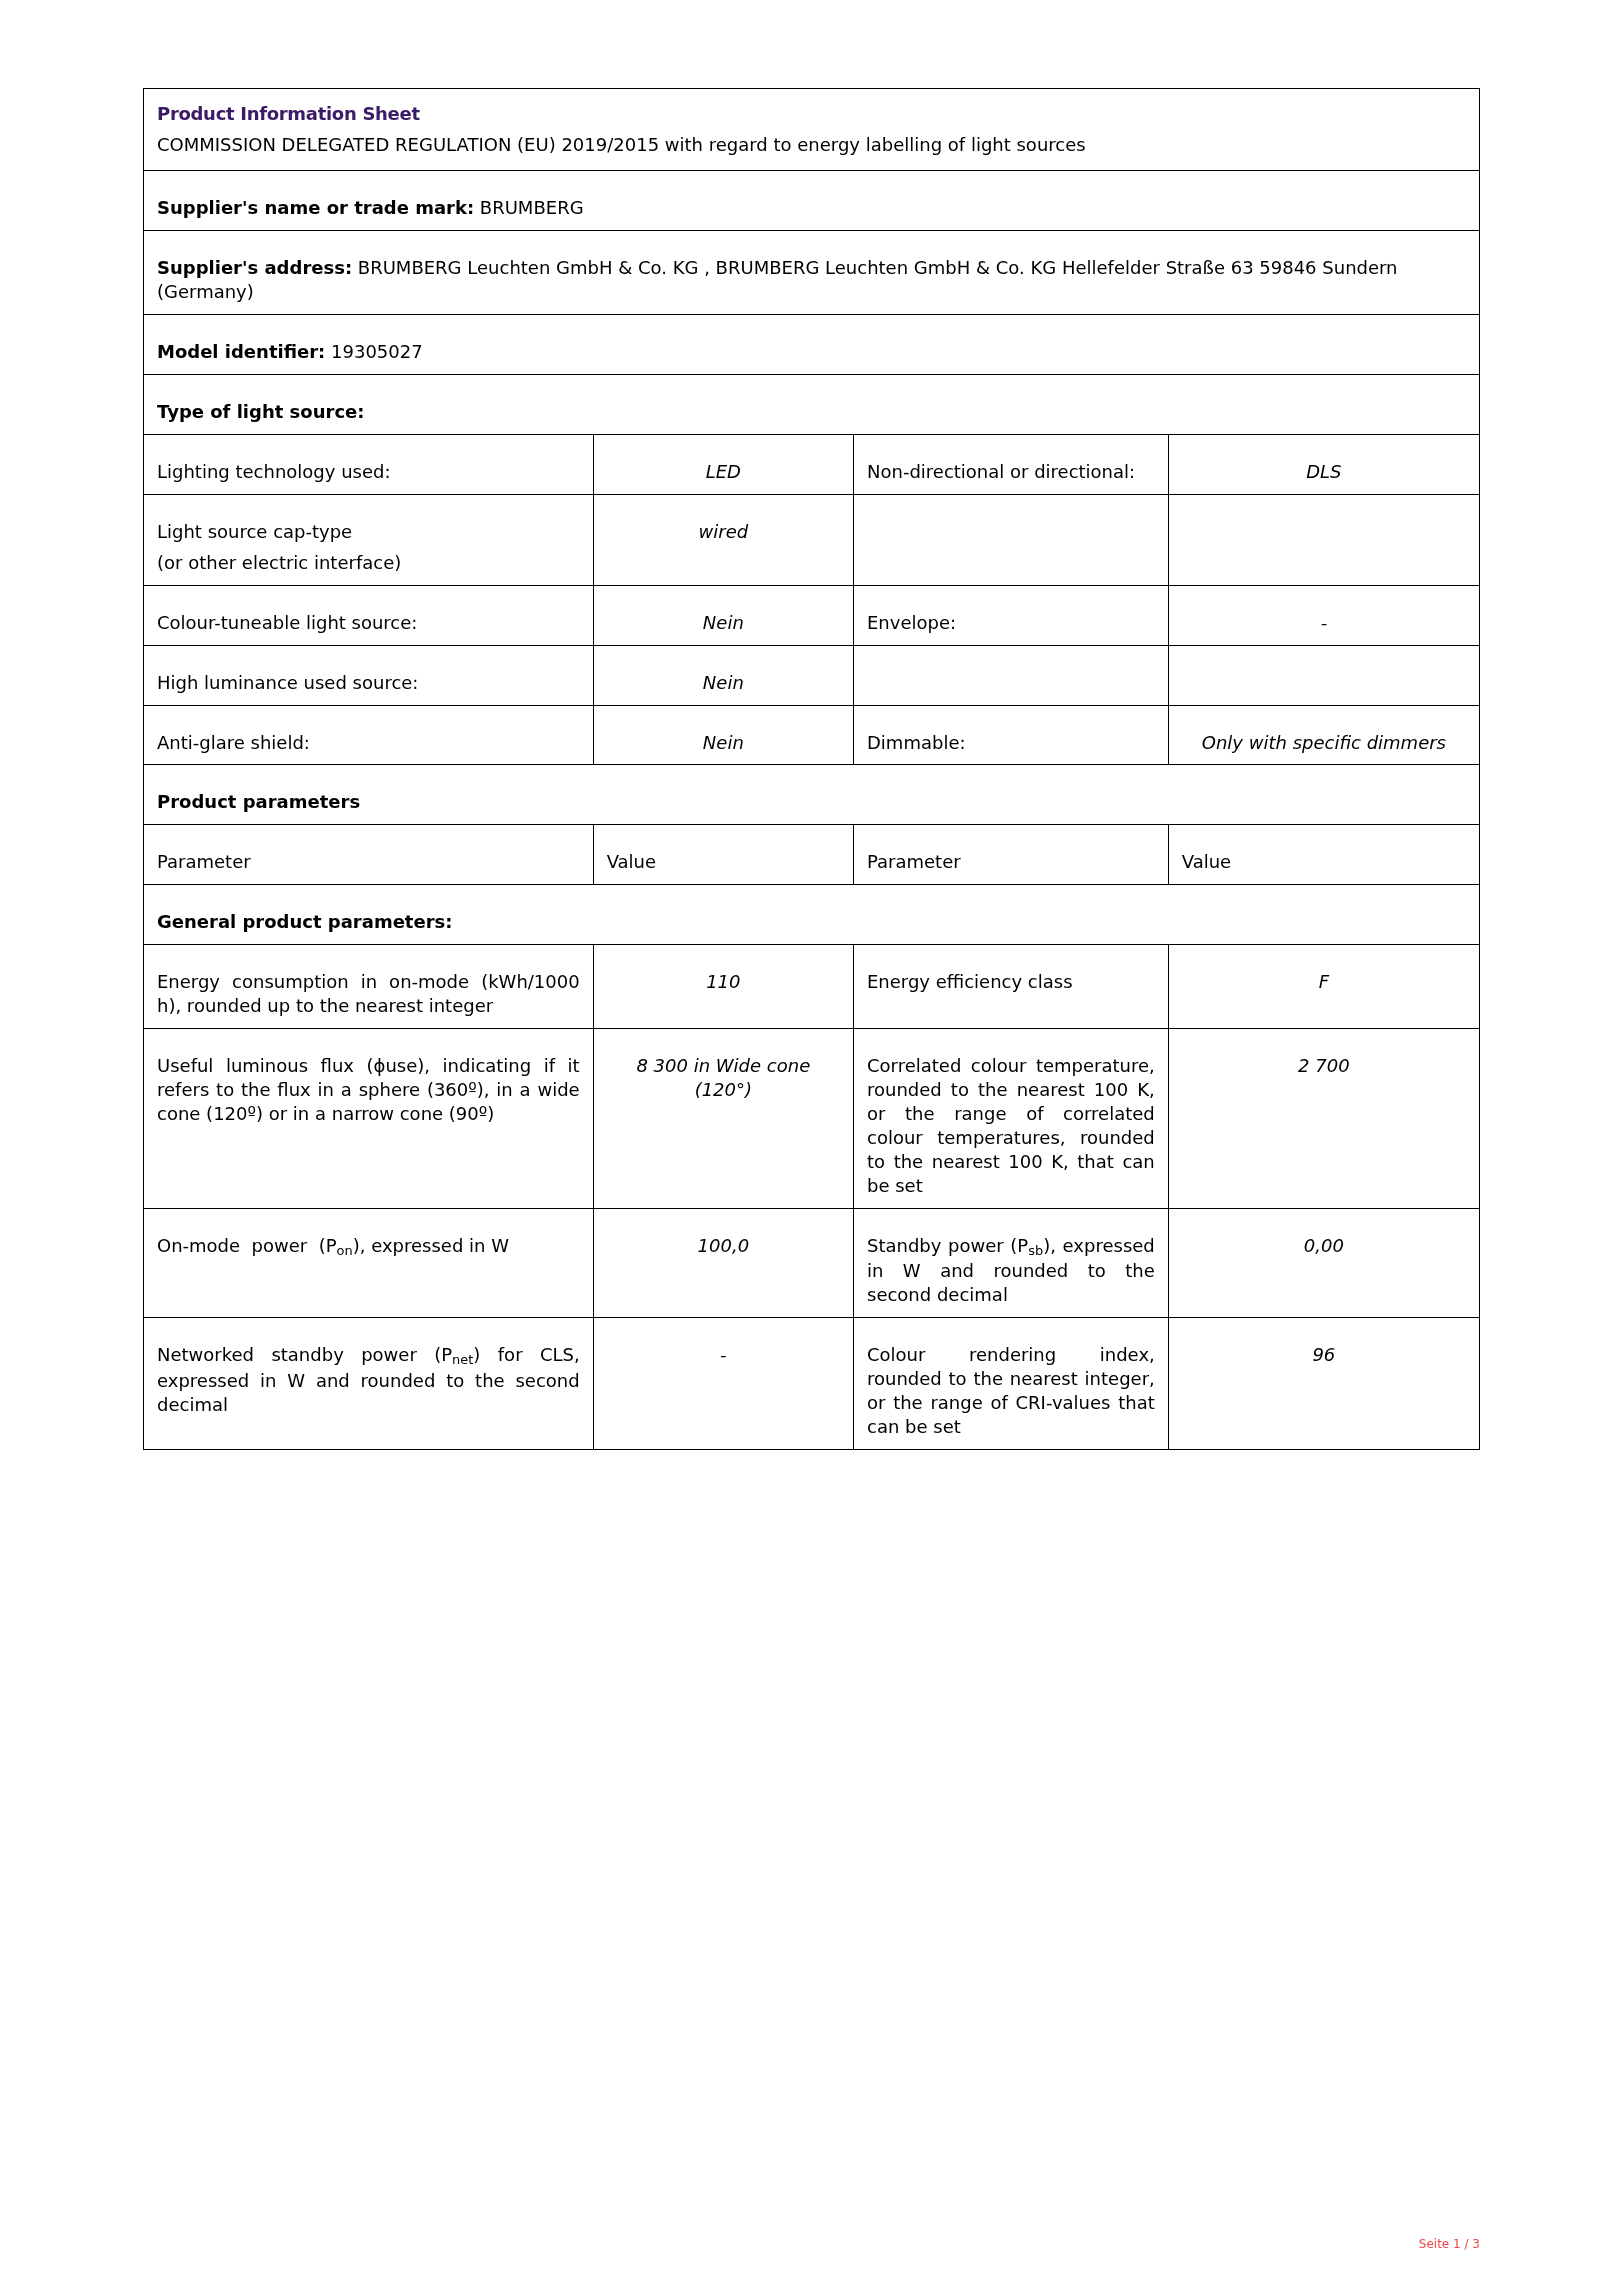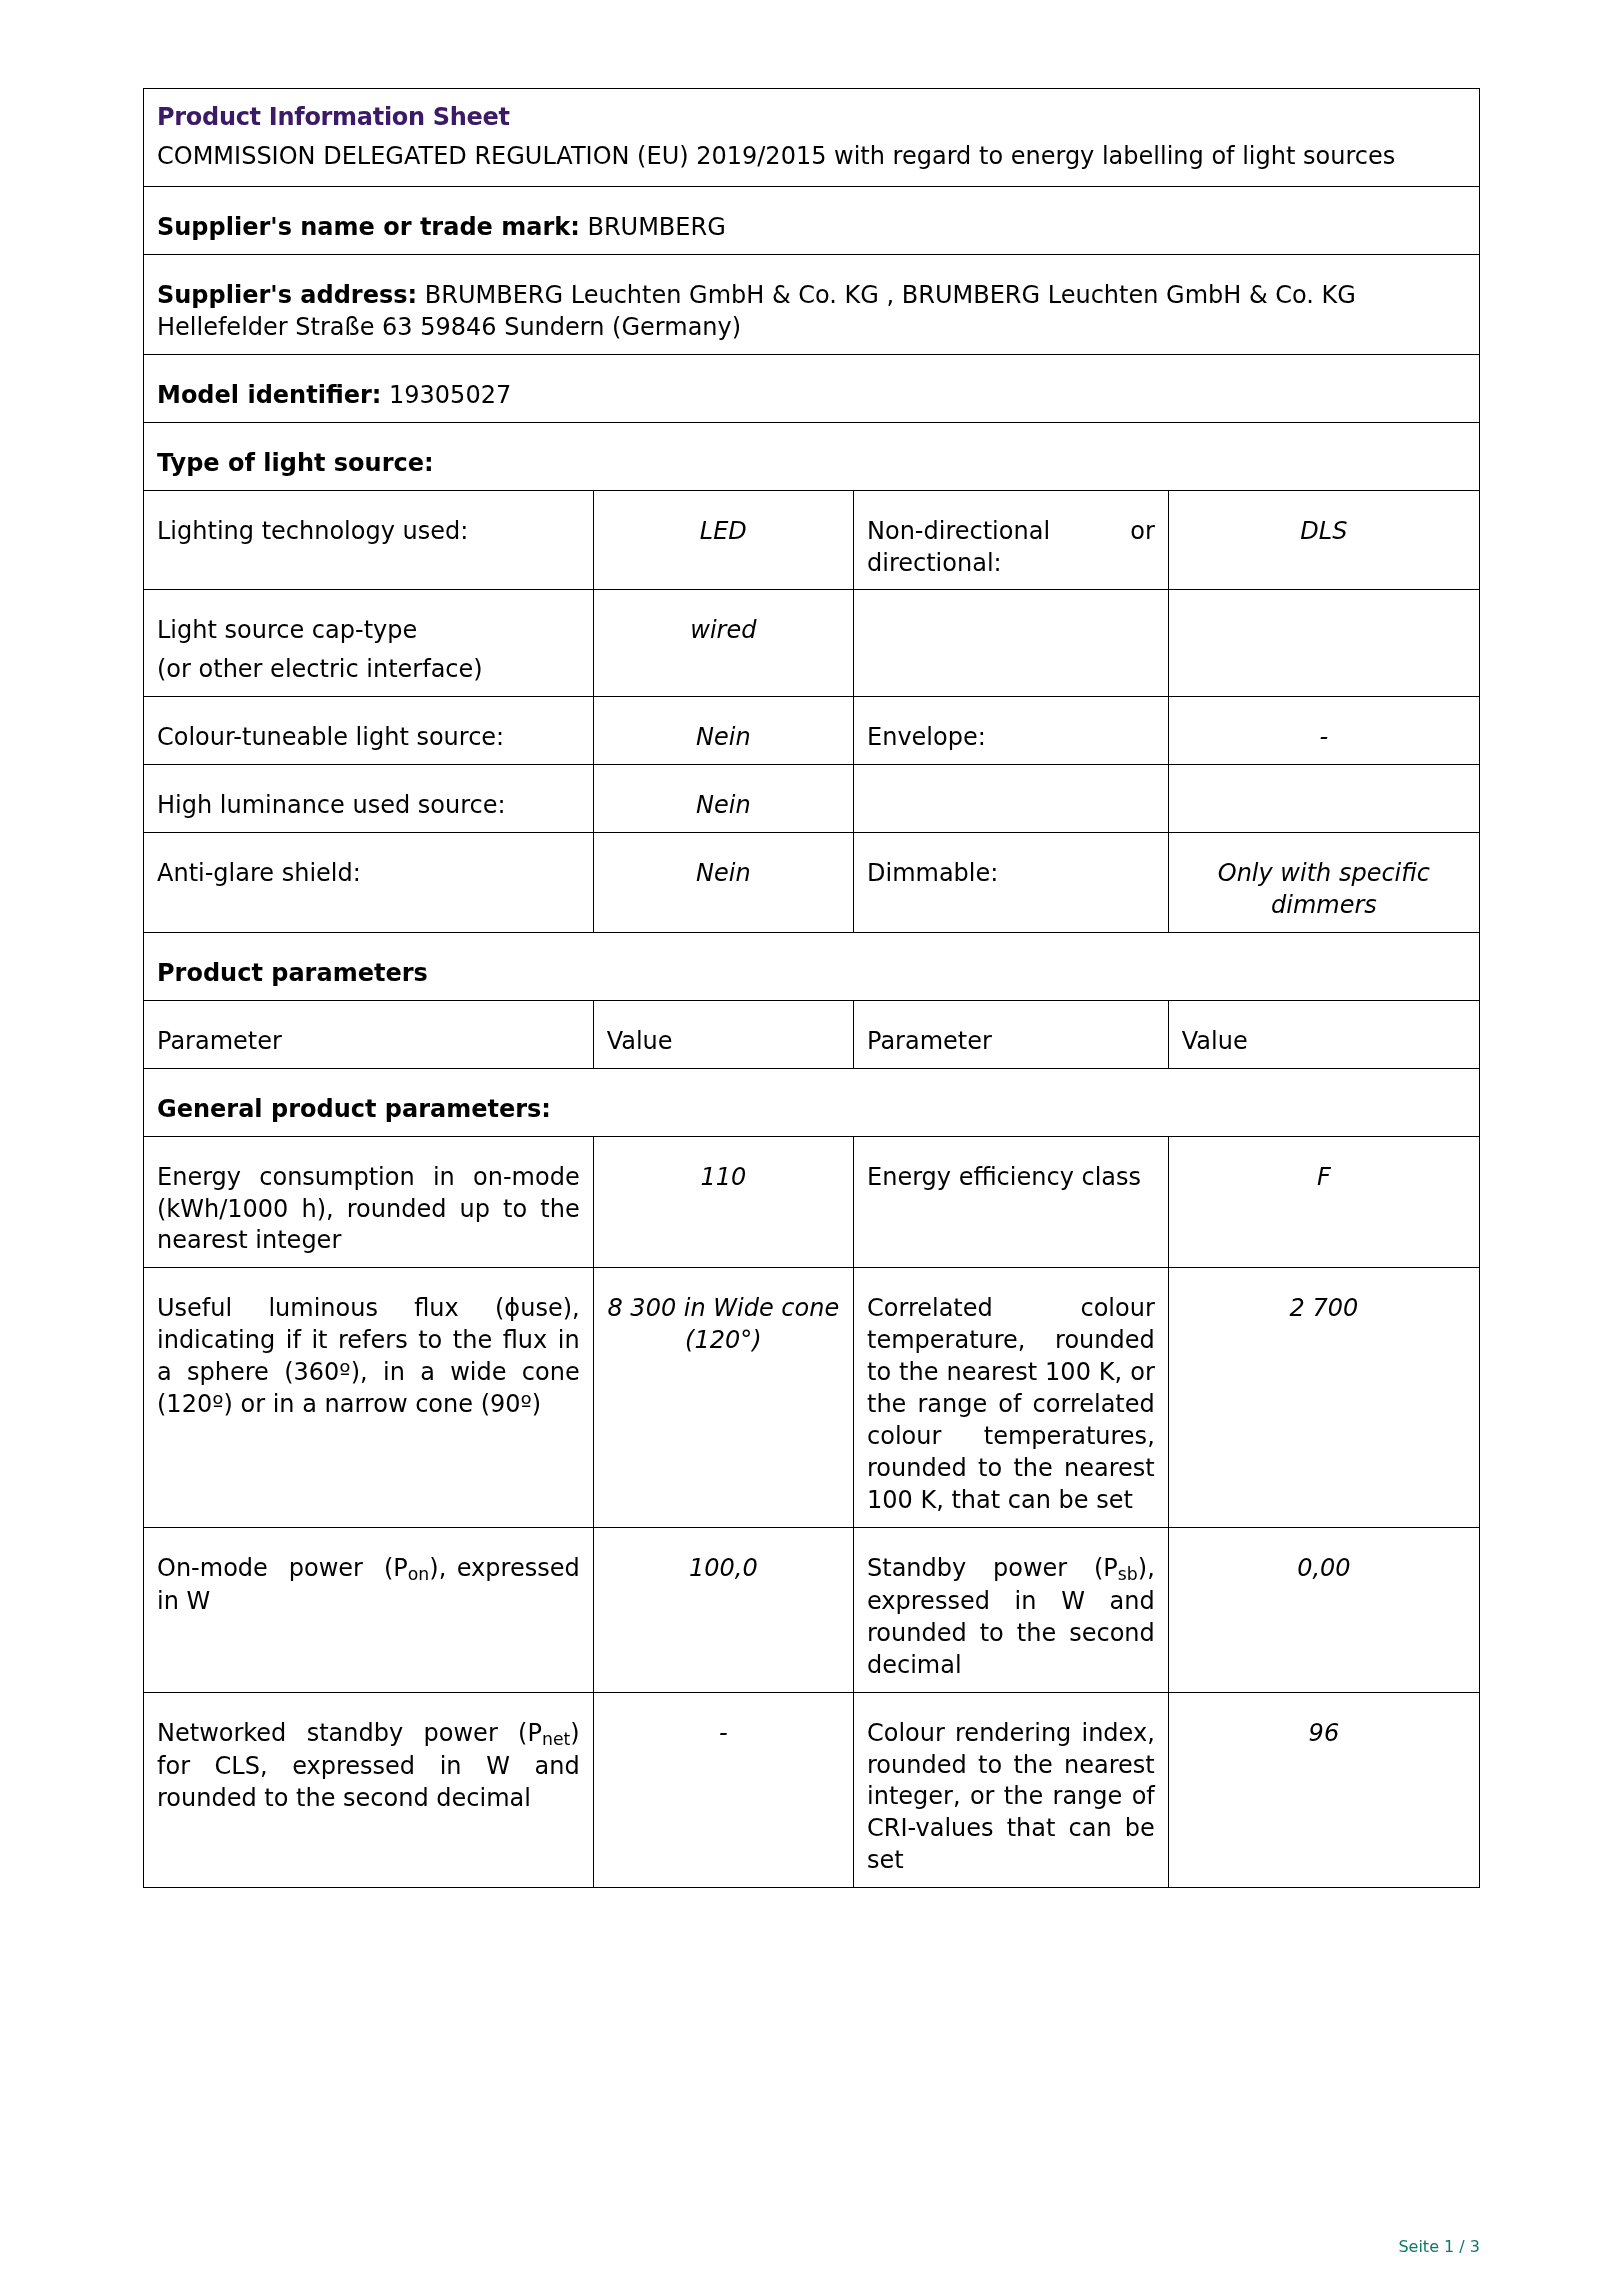--- a/index.html
+++ b/index.html
@@ -29,21 +29,21 @@
     width: 1337px;
   }
   table.pis {
     border-collapse: collapse;
     width: 100%;
     table-layout: fixed;
   }
   table.pis td {
     border: 1.8px solid #000000;
     padding: 25px 13px 10px 13px;
-    font-size: 24px;
+    font-size: 18px;
     line-height: 1.33;
     vertical-align: top;
   }
   .title {
     font-size: 46px;
     font-weight: bold;
     color: #3b1a66;
     letter-spacing: -0.3px;
     line-height: 1.15;
     padding-top: 13px !important;
@@ -72,22 +72,22 @@
   .bandhead {
     text-align: left;
     font-weight: bold;
   }
   .footer {
     position: absolute;
     left: 0;
     top: 2149px;
     width: 1337px;
     text-align: right;
-    font-size: 16px;
-    color: #0f766e;
+    font-size: 12px;
+    color: #ef4444;
   }
   sub {
     font-size: 0.72em;
     vertical-align: -0.25em;
   }
 </style>
 </head>
 <body>
 
 <div class="page">

